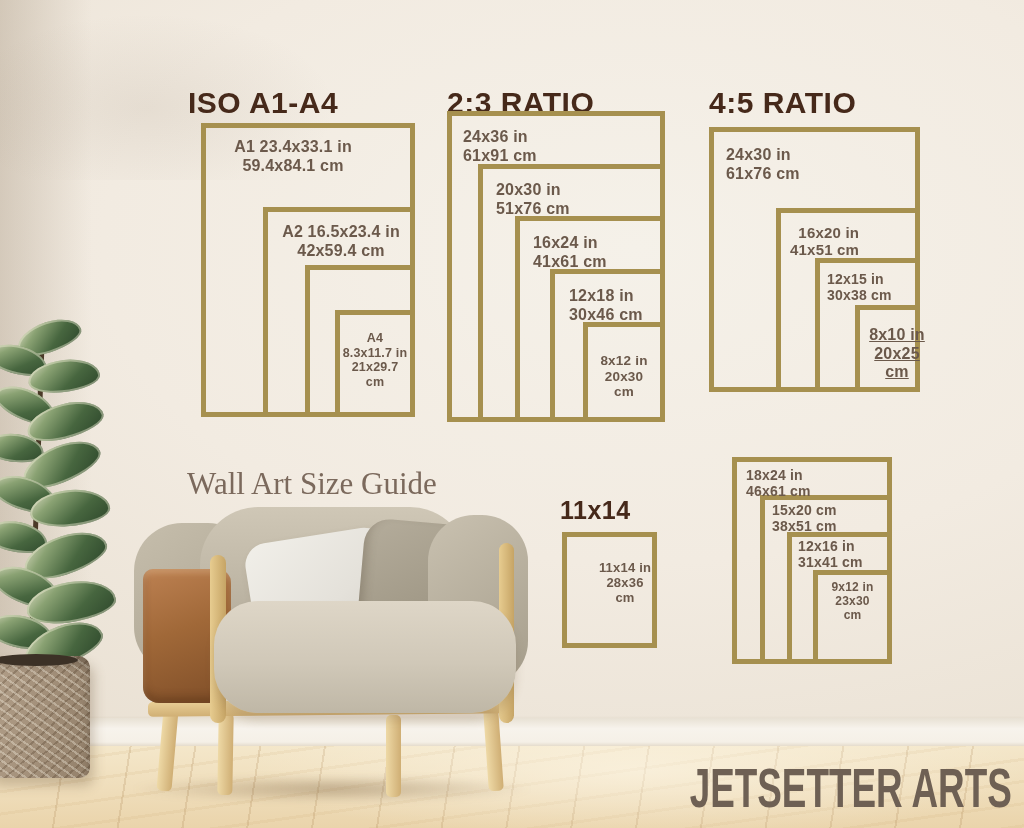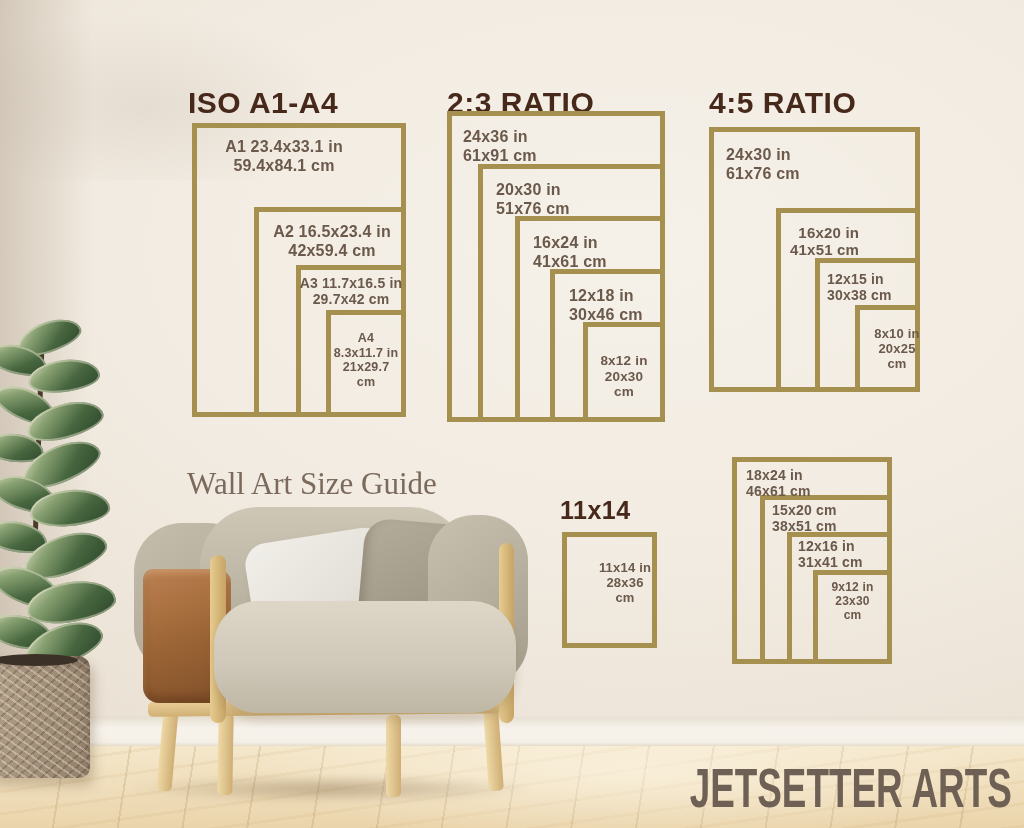--- a/index.html
+++ b/index.html
@@ -27,21 +27,21 @@
   .chart-title{position:absolute;left:0;top:0;width:100%;text-align:left;
     font-weight:bold;color:#46291a;letter-spacing:.5px;}
   .frames{position:absolute;}
   .pframe{position:absolute;right:0;bottom:0;box-sizing:border-box;
     border:5px solid #a6904f;}
   .flabel{position:absolute;font-weight:bold;color:#6b594b;line-height:1.16;letter-spacing:.2px;}
   .flabel div{white-space:nowrap;}
   .ctr{text-align:center;}
   .chart-iso{left:188px;top:86px;width:214px;height:332px;}
   .chart-iso .chart-title{font-size:30px;}
-  .chart-iso .frames{left:4px;top:37px;width:214px;height:294px;}
+  .chart-iso .frames{left:13px;top:37px;width:214px;height:294px;}
   .chart-r23{left:447px;top:86px;width:218px;height:353px;}
   .chart-r23 .chart-title{font-size:30px;}
   .chart-r23 .frames{left:0;top:25px;width:218px;height:311px;}
   .chart-r45{left:709px;top:86px;width:211px;height:307px;}
   .chart-r45 .chart-title{font-size:30px;}
   .chart-r45 .frames{left:0;top:41px;width:211px;height:265px;}
   .chart-r34{left:732px;top:423px;width:160px;height:242px;}
   .chart-r34 .chart-title{font-size:27px;}
   .chart-r34 .frames{left:0;top:34px;width:160px;height:207px;}
   .chart-1114{left:560px;top:496px;width:99px;height:153px;}
@@ -119,24 +119,20 @@
       <div class="pframe" style="width:110px;height:152px;"></div>
       <div class="pframe" style="width:80px;height:107px;"></div>
       <div class="flabel ctr" style="left:14px;top:15px;width:156px;font-size:16px;">
           <div>A1 23.4x33.1 in</div>
           <div>59.4x84.1 cm</div>
         </div>
       <div class="flabel ctr" style="left:66px;top:100px;width:148px;font-size:16px;">
           <div>A2 16.5x23.4 in</div>
           <div>42x59.4 cm</div>
         </div>
-      <div class="flabel ctr" style="left:104px;top:152px;width:110px;font-size:14px;">
-          <div>A3 11.7x16.5 in</div>
-          <div>29.7x42 cm</div>
-        </div>
       <div class="flabel ctr" style="left:134px;top:208px;width:80px;font-size:12.5px;">
           <div>A4</div>
           <div>8.3x11.7 in</div>
           <div>21x29.7</div>
           <div>cm</div>
         </div>
     </div>
   </div>
 
   <div class="chart chart-r23">
@@ -183,21 +179,21 @@
           <div>61x76 cm</div>
         </div>
       <div class="flabel" style="left:81px;top:97px;font-size:15px;text-align:right;">
           <div>16x20 in</div>
           <div>41x51 cm</div>
         </div>
       <div class="flabel" style="left:118px;top:144px;font-size:14px;">
           <div>12x15 in</div>
           <div>30x38 cm</div>
         </div>
-      <div class="flabel ctr" style="left:146px;top:199px;width:84px;font-size:13px;">
+      <div class="flabel ctr" style="left:146px;top:199px;width:84px;font-size:16px;text-decoration:underline;">
           <div>8x10 in</div>
           <div>20x25</div>
           <div>cm</div>
         </div>
     </div>
   </div>
 
   <div class="chart chart-r34">
     <div class="frames">
       <div class="pframe" style="width:160px;height:207px;"></div>

